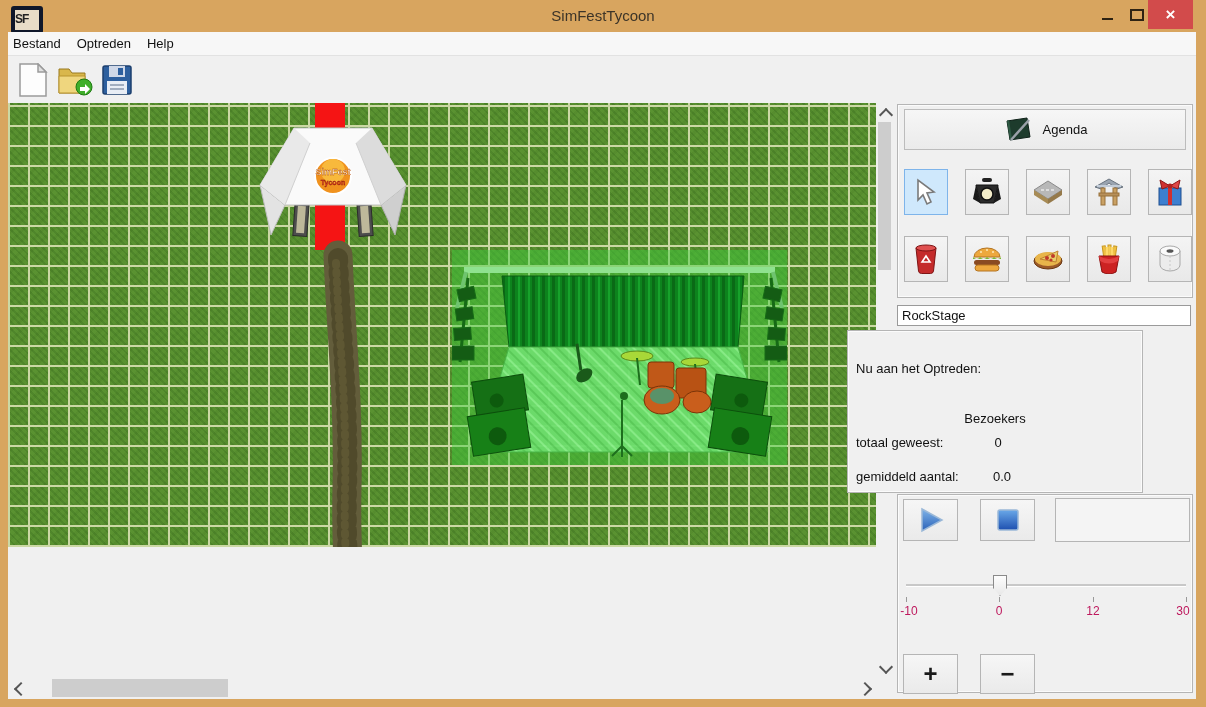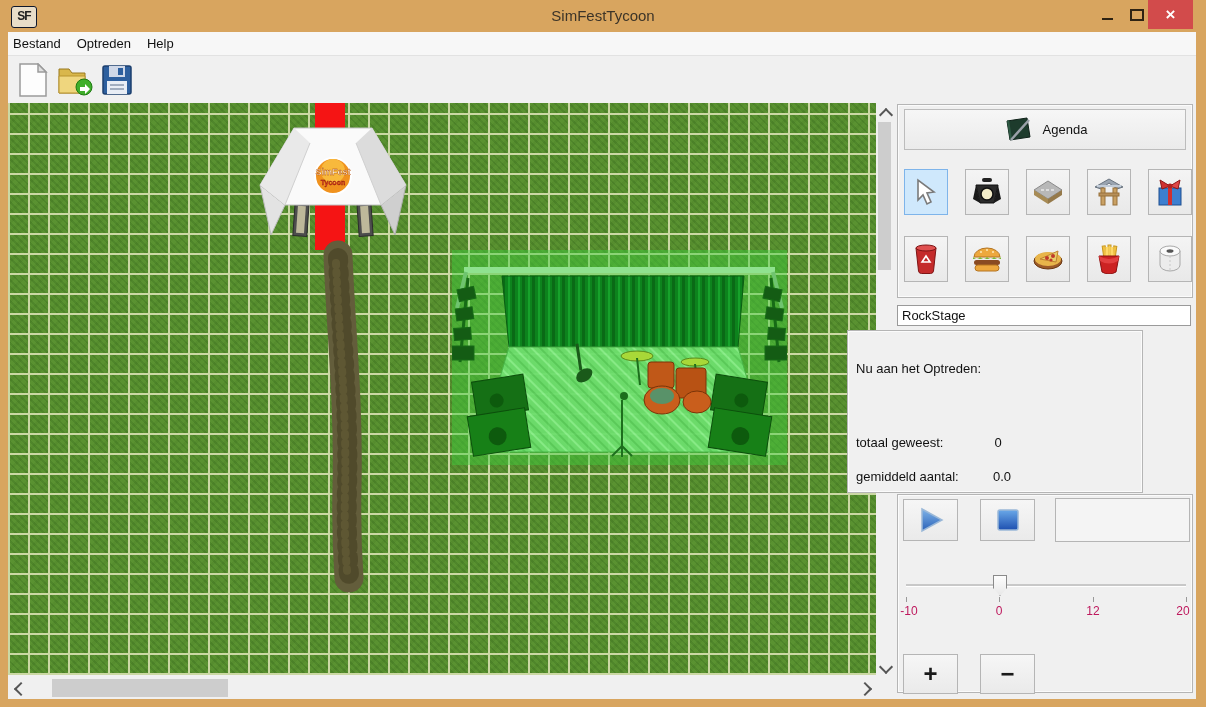--- a/index.html
+++ b/index.html
@@ -5,42 +5,42 @@
   html,body{margin:0;padding:0;background:#e8e8e8;font-family:"Liberation Sans",sans-serif;}
   .window{position:relative;width:1206px;height:707px;background:#f0f0f0;outline:1px solid #8a6a3c;overflow:hidden;}
 
   
   .titlebar{position:absolute;left:0;top:0;width:1206px;height:32px;background:#d8a55f;}
   .frame{position:absolute;background:#d8a55f;}
   .frame.left{left:0;top:32px;width:8px;height:667px;}
   .frame.right{left:1196px;top:32px;width:10px;height:667px;}
   .frame.bottom{left:0;top:699px;width:1206px;height:8px;}
 
-  .app-badge{position:absolute;left:11px;top:6px;width:24px;height:20px;background:#e8ddc8;border:1px solid #0f172a;border-radius:3px;
-    font-size:12px;font-weight:bold;color:#222;text-align:center;line-height:19px;letter-spacing:-1px;}
+  .app-badge{position:absolute;left:11px;top:6px;width:24px;height:20px;background:#e8ddc8;border:4px solid #0f172a;border-radius:3px;
+    font-size:12px;font-weight:bold;color:#222;line-height:19px;letter-spacing:-1px;}
   .title-text{position:absolute;left:0;top:0;width:1206px;height:32px;text-align:center;line-height:32px;font-size:15px;color:#3c3428;}
 
   .winbtn{position:absolute;top:0;height:29px;display:flex;align-items:center;justify-content:center;cursor:default;}
   .winbtn.min{left:1092px;width:30px;}
   .winbtn.max{left:1122px;width:30px;}
   .winbtn.close{left:1148px;width:45px;background:#d24b4b;}
   .glyph-min{width:11px;height:0;border-top:2px solid #2e2313;margin-top:8px;}
   .glyph-max{width:10px;height:8px;border:2px solid #2e2313;}
   .glyph-close{color:#fff;font-size:17px;font-weight:bold;line-height:29px;}
 
   
   .menubar{position:absolute;left:8px;top:32px;width:1188px;height:23px;background:#f7f7f7;border-bottom:1px solid #e2e2e2;display:flex;align-items:center;}
   .menu-item{font-size:13px;color:#111;padding:0 8px;line-height:23px;}
   .menu-item:first-child{padding-left:5px;}
   .toolbar{position:absolute;left:8px;top:56px;width:1188px;height:47px;background:#f0f0f0;display:flex;align-items:center;}
   .tb-btn{width:38px;height:38px;margin-left:4px;display:flex;align-items:center;justify-content:center;}
   .tb-btn:first-child{margin-left:6px;}
 
   
-  .canvas{position:absolute;left:8px;top:103px;width:868px;height:572px;overflow:hidden;
+  .canvas{position:absolute;left:8px;top:103px;width:868px;height:444px;overflow:hidden;
     background-color:#579030;
     background-image:
       repeating-linear-gradient(0deg,#cbd8a4 0 2px,transparent 2px 20px),
       repeating-linear-gradient(90deg,#cbd8a4 0 2px,transparent 2px 20px),
       repeating-linear-gradient(45deg,rgba(25,65,5,.12) 0 2px,rgba(110,160,55,.12) 2px 5px),
       repeating-linear-gradient(-45deg,rgba(25,65,5,.08) 0 3px,transparent 3px 7px);}
   .red-carpet{position:absolute;background:#f51414;}
   .layer{position:absolute;left:0;top:0;}
 
   
@@ -357,20 +357,21 @@
         <ellipse cx="14" cy="7" rx="3.5" ry="1.8" fill="#555"></ellipse>
         <line x1="14" y1="12" x2="14" y2="26" stroke="#c8c8c8" stroke-dasharray="2 2"></line>
       </svg>
     </div>
   </div>
 
   <input class="name-field" type="text" value="RockStage" style="">
 
   <div class="group stats-group">
     <div class="stat-label" style="left:8px;top:30px;">Nu aan het Optreden:</div>
+    <div class="stat-label" style="left:0;top:80px;width:294px;text-align:center;">Bezoekers</div>
     <div class="stat-label" style="left:8px;top:104px;">totaal geweest:</div>
     <div class="stat-value" style="left:110px;top:104px;">0</div>
     <div class="stat-label" style="left:8px;top:138px;">gemiddeld aantal:</div>
     <div class="stat-value" style="left:114px;top:138px;">0.0</div>
   </div>
 
   <div class="group controls-group">
     <div class="ctl-btn" style="left:5px;top:4px;width:53px;height:40px;">
       <svg width="26" height="26" viewBox="0 0 26 26">
         <defs>
@@ -397,21 +398,21 @@
 
     <div class="slider-track"></div>
     <div class="slider-thumb" style="left:95px;"></div>
     <div class="slider-tick" style="left:8px;"></div>
     <div class="slider-tick" style="left:101px;"></div>
     <div class="slider-tick" style="left:195px;"></div>
     <div class="slider-tick" style="left:288px;"></div>
     <div class="tick-label" style="left:11px;">-10</div>
     <div class="tick-label" style="left:101px;">0</div>
     <div class="tick-label" style="left:195px;">12</div>
-    <div class="tick-label" style="left:285px;">20</div>
+    <div class="tick-label" style="left:285px;">30</div>
 
     <div class="ctl-btn" style="left:5px;top:159px;width:53px;height:38px;">
       <span class="sym">+</span>
     </div>
     <div class="ctl-btn" style="left:82px;top:159px;width:53px;height:38px;">
       <span class="sym">−</span>
     </div>
   </div>
 
 </div>

